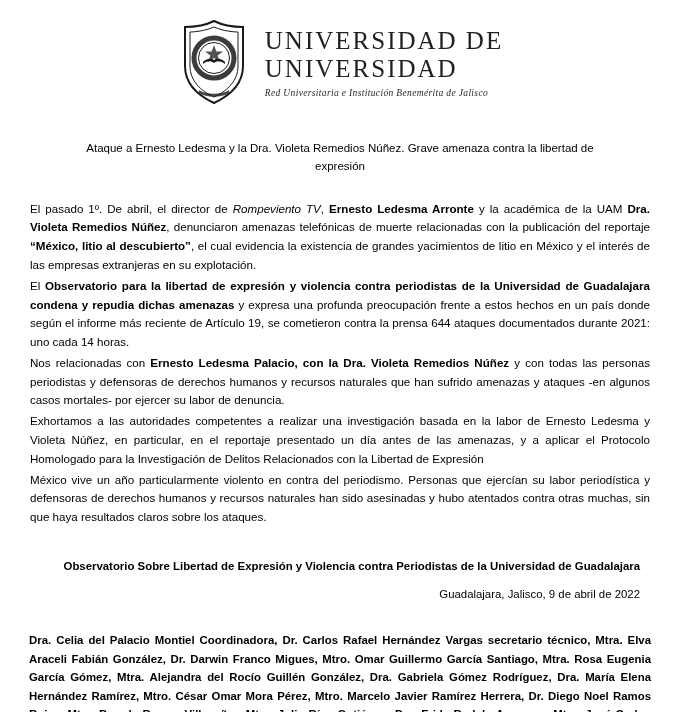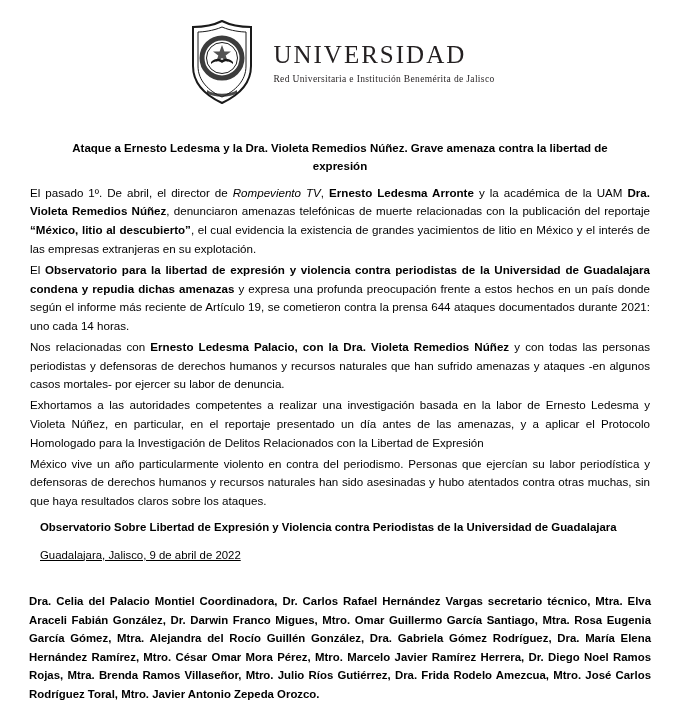--- a/index.html
+++ b/index.html
@@ -48,66 +48,66 @@
     letter-spacing: 2.0px;
     line-height: 1.12;
     color: #231f20;
   }
   .wm-sub {
     font-family: "Liberation Serif", serif;
     font-size: 9.5px;
     letter-spacing: 0.35px;
     color: #231f20;
     margin-top: 5px;
+    font-style: italic;
   }
 
   
   .doc-title {
     font-size: 11.5px;
-    font-weight: bold;
+    font-weight: normal;
     text-align: center;
     line-height: 1.55;
     margin: 24px auto 0 auto;
     width: 540px;
   }
 
   
   .body-block {
-    margin-top: 8px;
+    margin-top: 24px;
     width: 620px;
     margin-left: auto;
     margin-right: auto;
   }
   .para {
     font-size: 11.6px;
     line-height: 1.62;
     text-align: justify;
     margin: 0 0 2px 0;
   }
   .para b { font-weight: bold; }
   .para i { font-style: italic; }
 
   
   .sig-block {
-    margin-top: 8px;
+    margin-top: 31px;
     width: 600px;
     margin-left: auto;
     margin-right: auto;
-    text-align: left;
+    text-align: right;
   }
   .sig-org {
     font-size: 11.4px;
     font-weight: bold;
     line-height: 1.55;
   }
   .sig-place {
     font-size: 11.4px;
     line-height: 1.55;
     margin-top: 10px;
-    text-decoration: underline;
   }
 
   
   .signers {
     margin-top: 28px;
     width: 622px;
     margin-left: auto;
     margin-right: auto;
     font-size: 11.4px;
     font-weight: bold;
@@ -131,20 +131,21 @@
         <circle cx="37" cy="40" r="20" fill="none" stroke="#1a1a1a" stroke-width="5" opacity="0.85"></circle>
         <circle cx="37" cy="40" r="15.5" fill="#ffffff" stroke="#1a1a1a" stroke-width="1"></circle>
 
         <path d="M26 44 C30 40, 34 40, 37 42 C40 40, 44 40, 48 44 L48 46 C44 42.5, 40 42.5, 37 45 C34 42.5, 30 42.5, 26 46 Z" fill="#1a1a1a"></path>
         <path d="M37 27 L39.4 33.4 L46 33.4 L40.7 37.4 L42.8 44 L37 40 L31.2 44 L33.3 37.4 L28 33.4 L34.6 33.4 Z" fill="#1a1a1a" opacity="0.75"></path>
 
         <path d="M22 72 C29 77, 45 77, 52 72 L52 75 C45 80, 29 80, 22 75 Z" fill="#1a1a1a" opacity="0.8"></path>
       </svg>
     </div>
     <div class="wordmark">
+      <div class="wm-line1">UNIVERSIDAD DE</div>
       <div class="wm-line2">UNIVERSIDAD</div>
       <div class="wm-sub">Red Universitaria e Institución Benemérita de Jalisco</div>
     </div>
   </div>
 
   <div class="doc-title">Ataque a Ernesto Ledesma y la Dra. Violeta Remedios Núñez. Grave amenaza contra la libertad de expresión</div>
 
   <div class="body-block">
     <p class="para"><span>El pasado 1º. De abril, el director de </span><i>Rompeviento TV</i><span>, </span><b>Ernesto Ledesma Arronte</b><span> y la académica de la UAM </span><b>Dra. Violeta Remedios Núñez</b><span>, denunciaron amenazas telefónicas de muerte relacionadas con la publicación del reportaje </span><b>“México, litio al descubierto”</b><span>, el cual evidencia la existencia de grandes yacimientos de litio en México y el interés de las empresas extranjeras en su explotación.</span></p>
     <p class="para"><span>El </span><b>Observatorio para la libertad de expresión y violencia contra periodistas de la Universidad de Guadalajara condena y repudia dichas amenazas</b><span> y expresa una profunda preocupación frente a estos hechos en un país donde según el informe más reciente de Artículo 19, se cometieron contra la prensa 644 ataques documentados durante 2021: uno cada 14 horas.</span></p>

